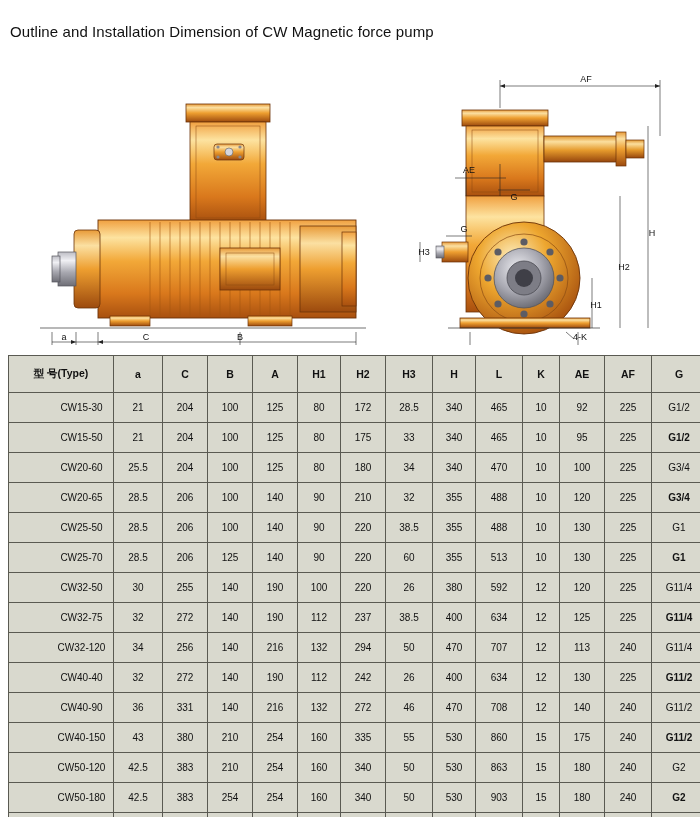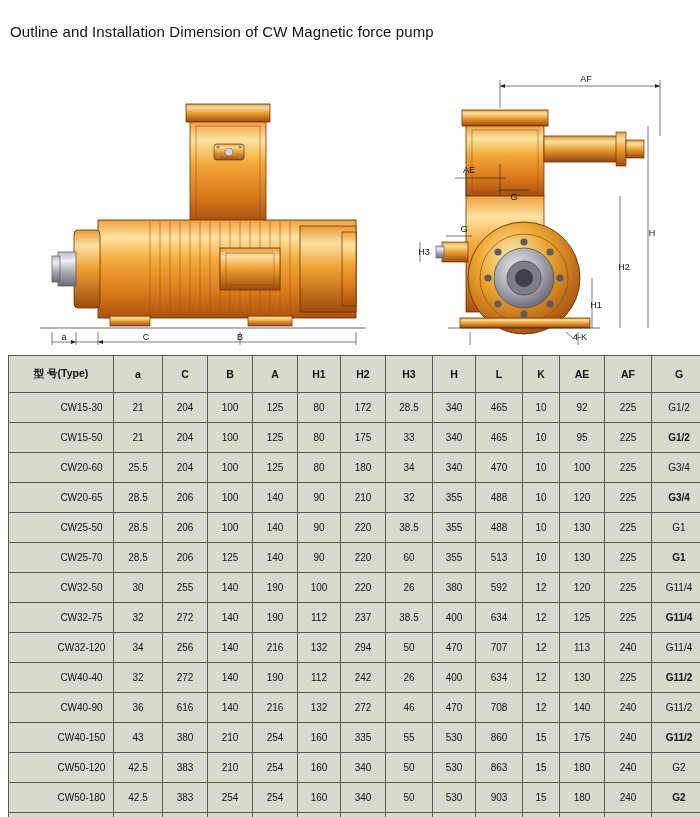--- a/index.html
+++ b/index.html
@@ -482,21 +482,21 @@
             <td>400</td>
             <td>634</td>
             <td>12</td>
             <td>130</td>
             <td>225</td>
             <td class="gcol bold">G11/2</td>
           </tr>
           <tr>
             <td class="model">CW40-90</td>
             <td>36</td>
-            <td>616</td>
+            <td>331</td>
             <td>140</td>
             <td>216</td>
             <td>132</td>
             <td>272</td>
             <td>46</td>
             <td>470</td>
             <td>708</td>
             <td>12</td>
             <td>140</td>
             <td>240</td>

